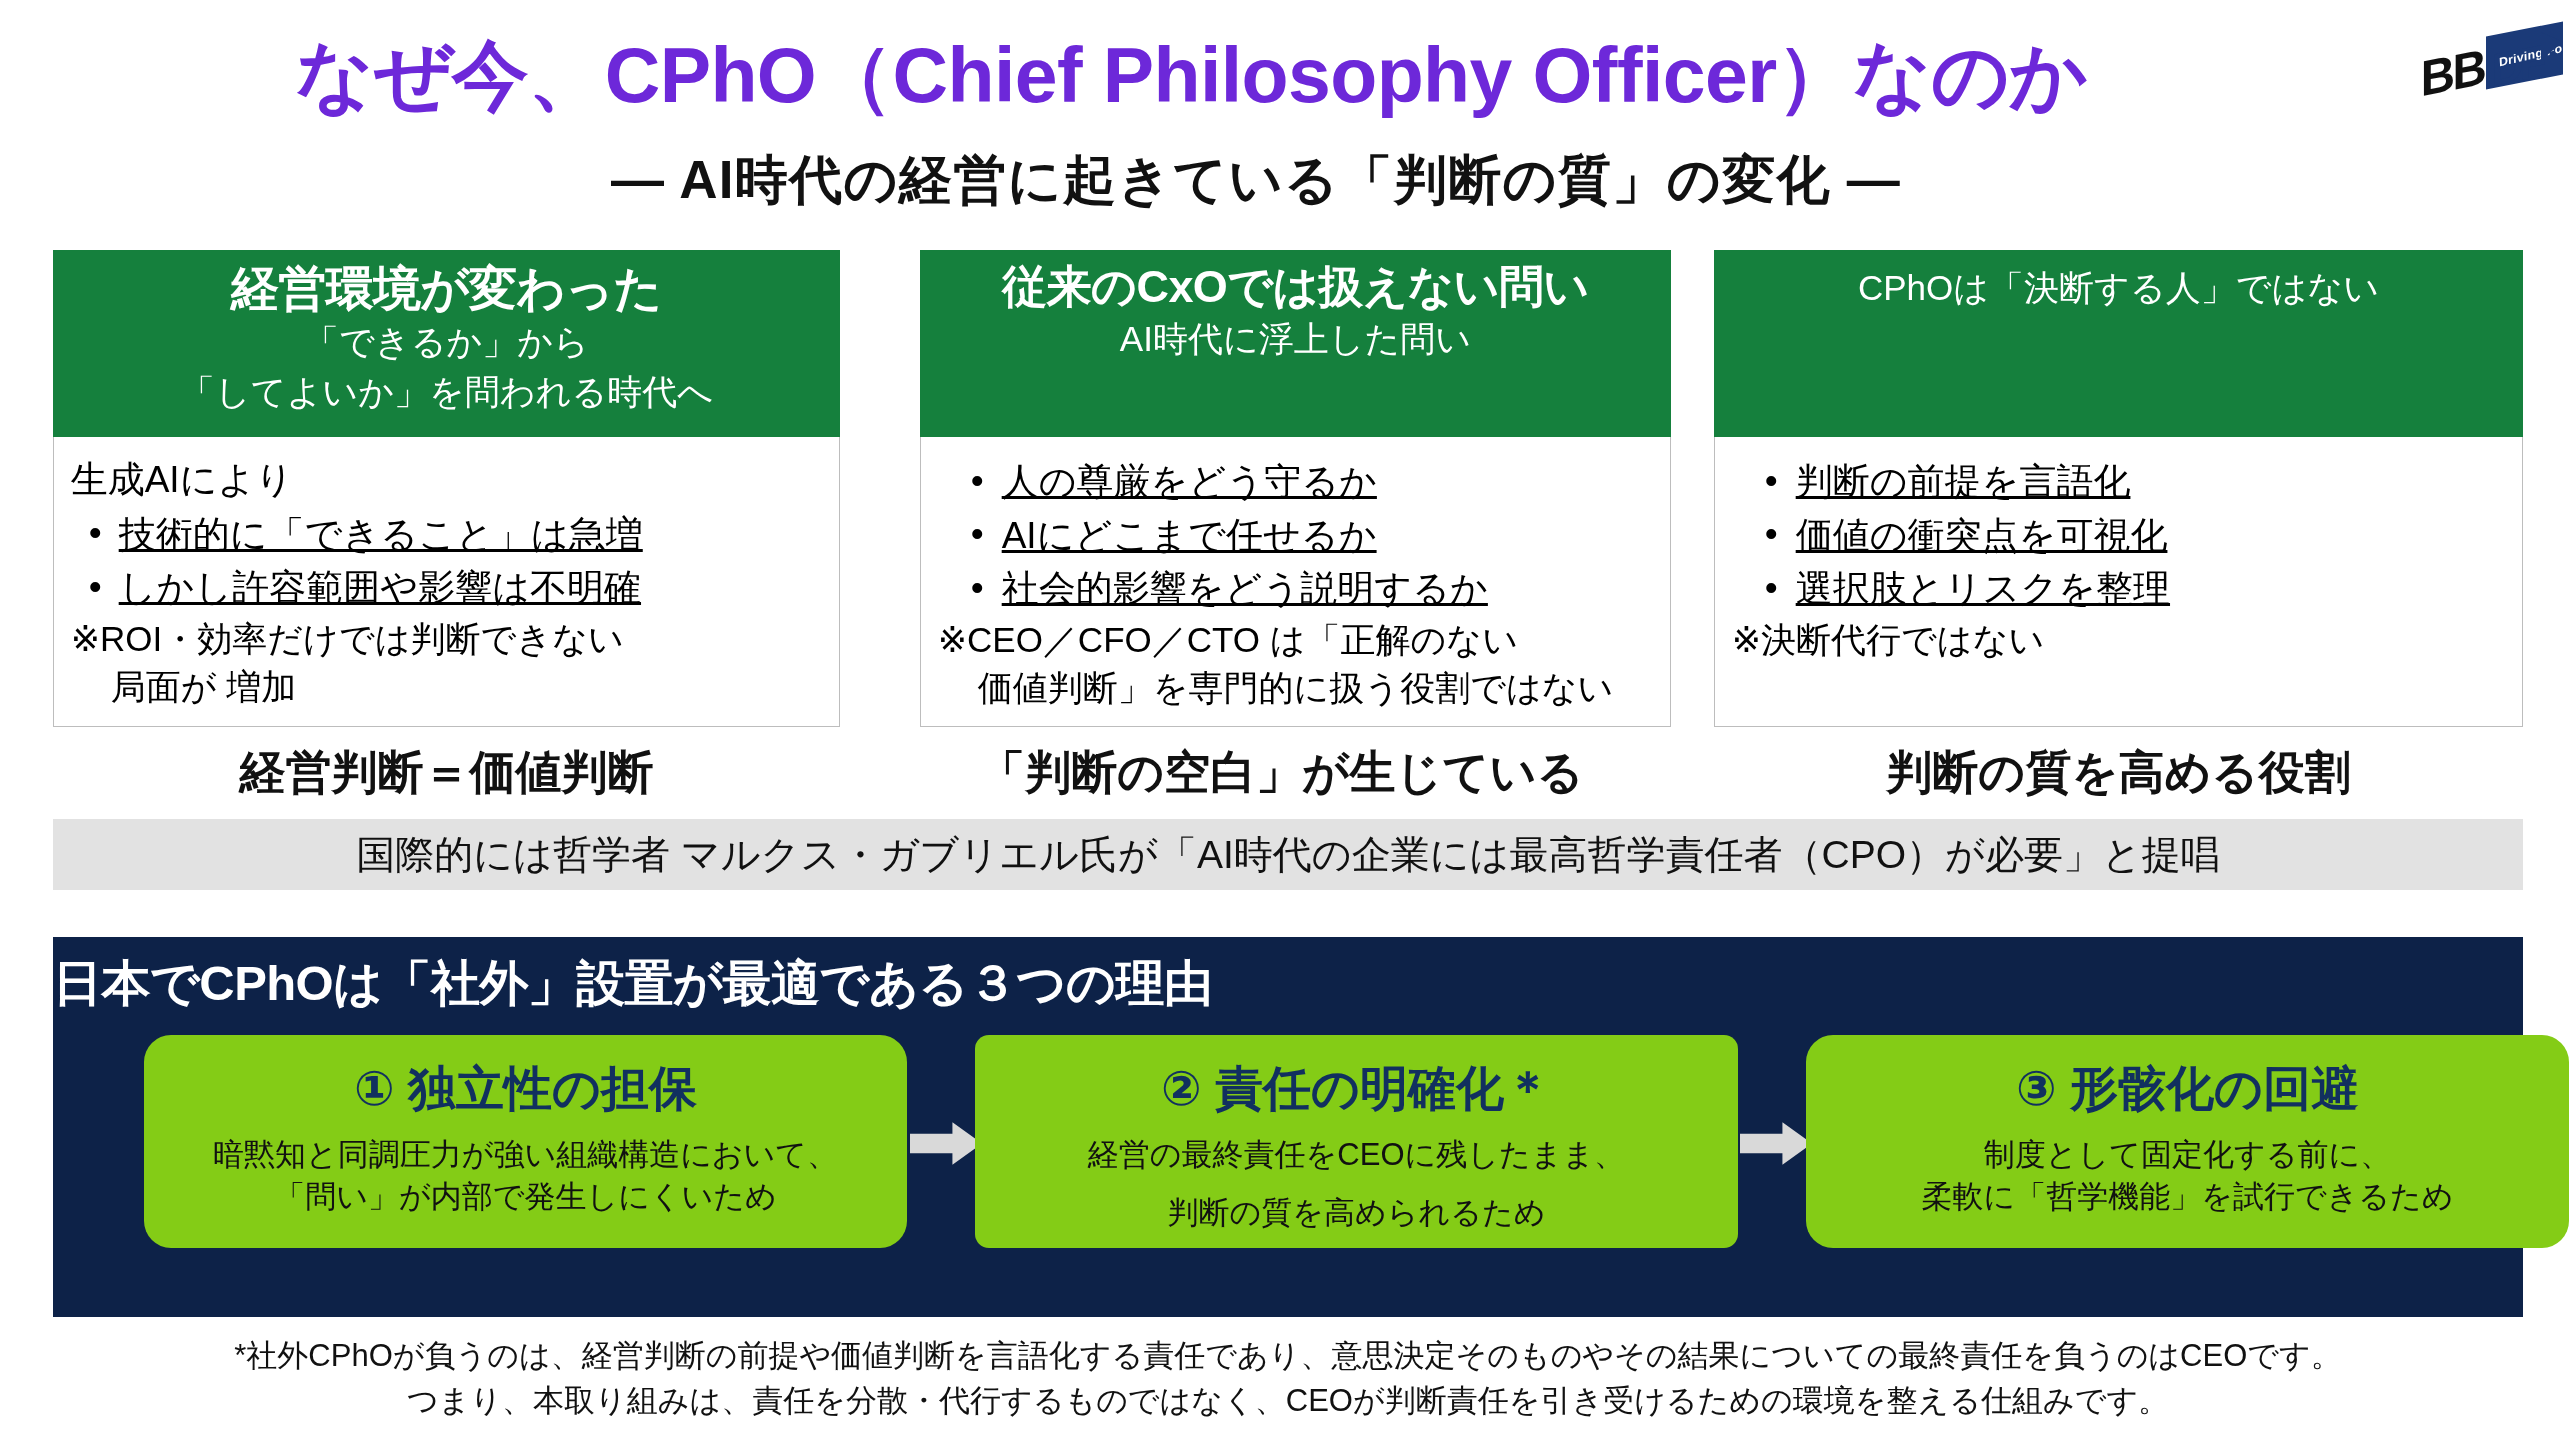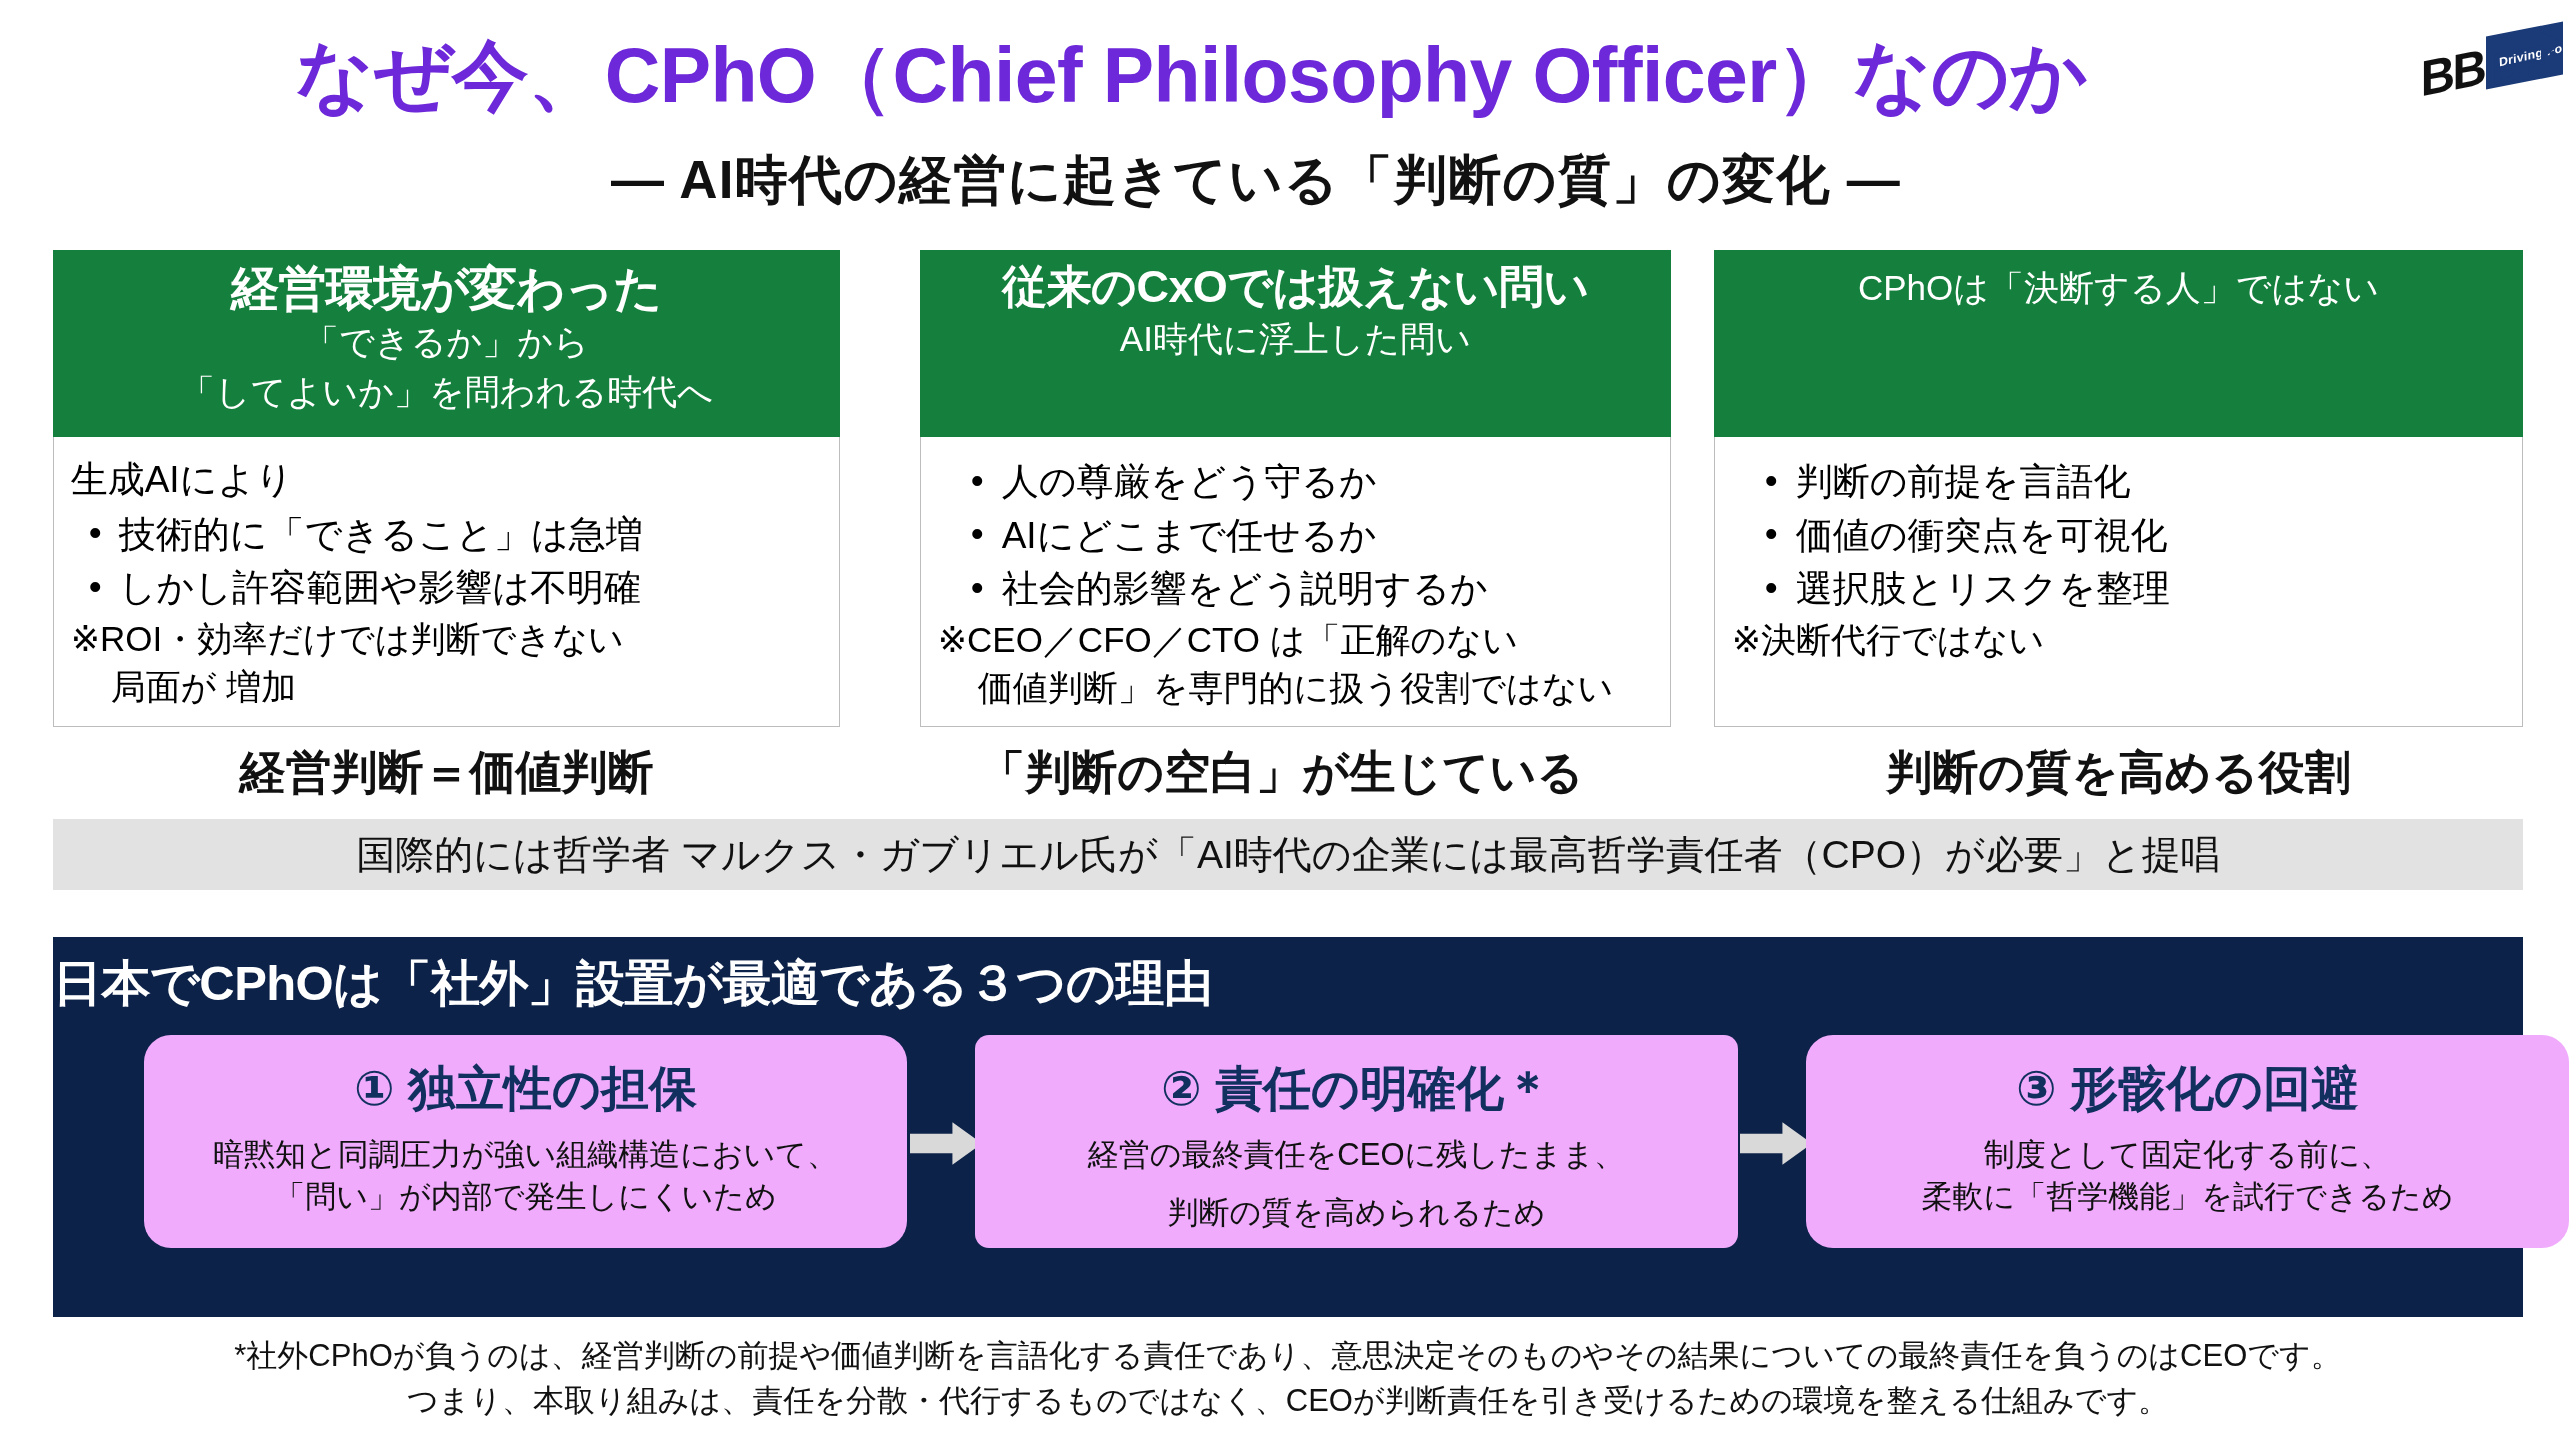--- a/index.html
+++ b/index.html
@@ -87,21 +87,21 @@
   .card-body {
     border:1.9px solid #bdbdbd; border-top:none;
     background:#fff;
     height:290px;
     padding:16.7px 16.7px 6.4px 16.7px;
   }
   .body-line { font-size:37px; line-height:1.42; white-space:nowrap; }
   .body-bullets { margin:1.3px 0 0 0; list-style:none; }
   .body-bullets li {
     font-size:37px; line-height:1.45; white-space:nowrap;
-    padding-left:48px; position:relative;
+    padding-left:48px; position:relative;text-decoration:underline;
   }
   .body-bullets li::before {
     content:"•"; position:absolute; left:18px; top:-1.3px; font-size:37px;
   }
   .card.c2 .body-bullets li, .card.c3 .body-bullets li { padding-left:64px; }
   .card.c2 .body-bullets li::before, .card.c3 .body-bullets li::before { left:33px; }
   .note-line { font-size:35px; line-height:1.38; white-space:nowrap; }
   .note-line.indent { padding-left:40px; }
 
   
@@ -127,21 +127,21 @@
     position:absolute; left:53px; top:937px; width:2470px; height:380px;
     background:#0d2248;
   }
   .panel-title {
     position:absolute; left:0; top:14px; width:2470px;
     text-align:left; color:#fff;
     font-size:49px; font-weight:bold; letter-spacing:-0.6px; white-space:nowrap;
   }
   .reason {
     position:absolute; top:98px; width:763px; height:213px;
-    background:#f0abfc; border-radius:27px;
+    background:#84cc16; border-radius:27px;
     padding:14px 15.5px 0 15.5px; text-align:center;
   }
   .reason.r1 { left:91px; }
   .reason.r2 { left:922px;border-radius:14px; }
   .reason.r3 { left:1753px; }
   .reason-title {
     font-size:48px; font-weight:bold; color:#11305f;
     line-height:1.15; white-space:nowrap; margin-top:11.6px;
   }
   .reason-desc {

